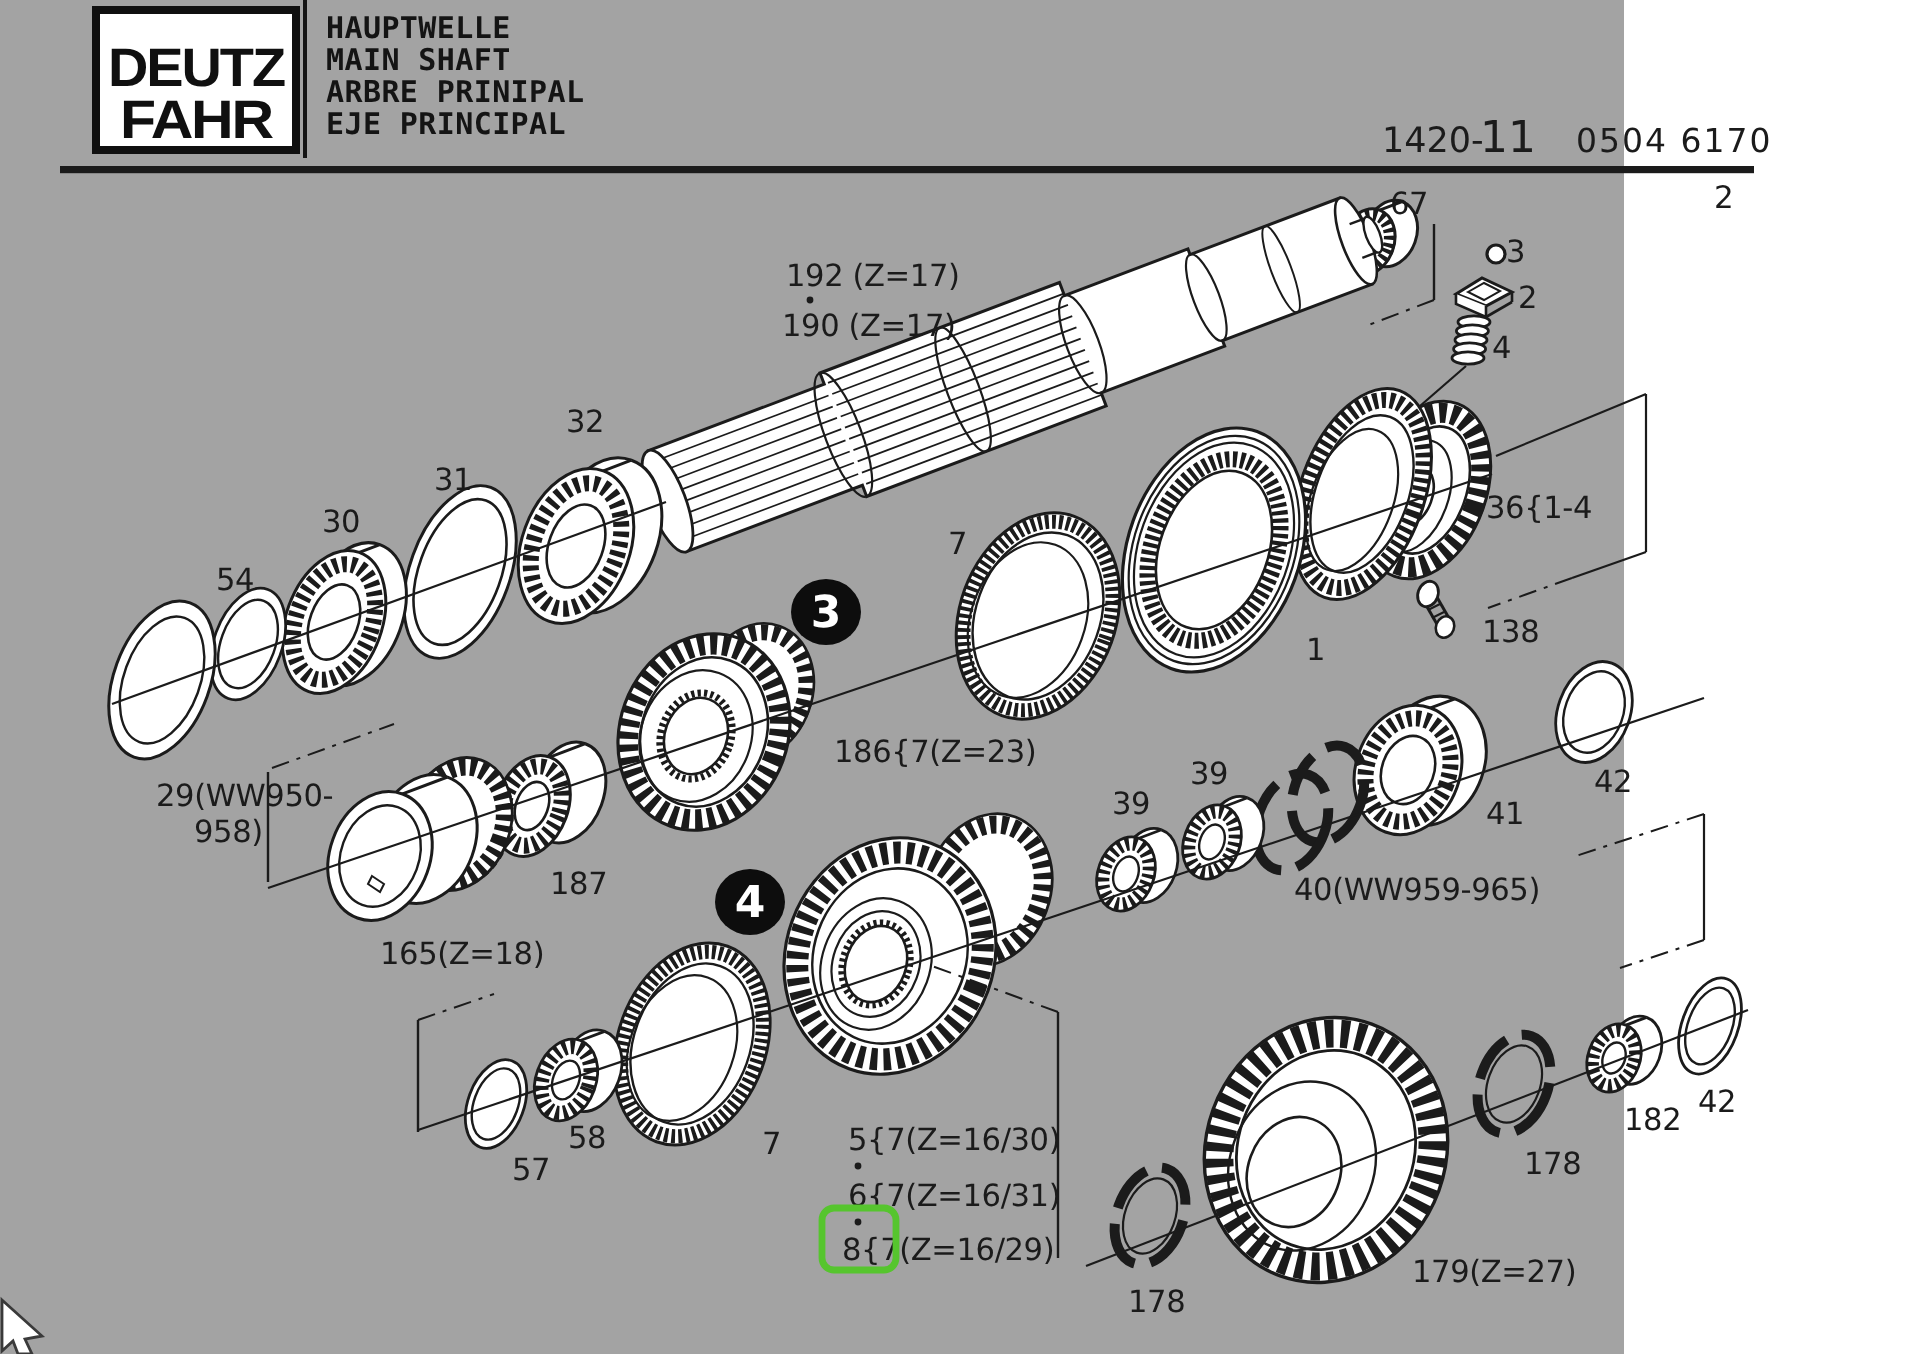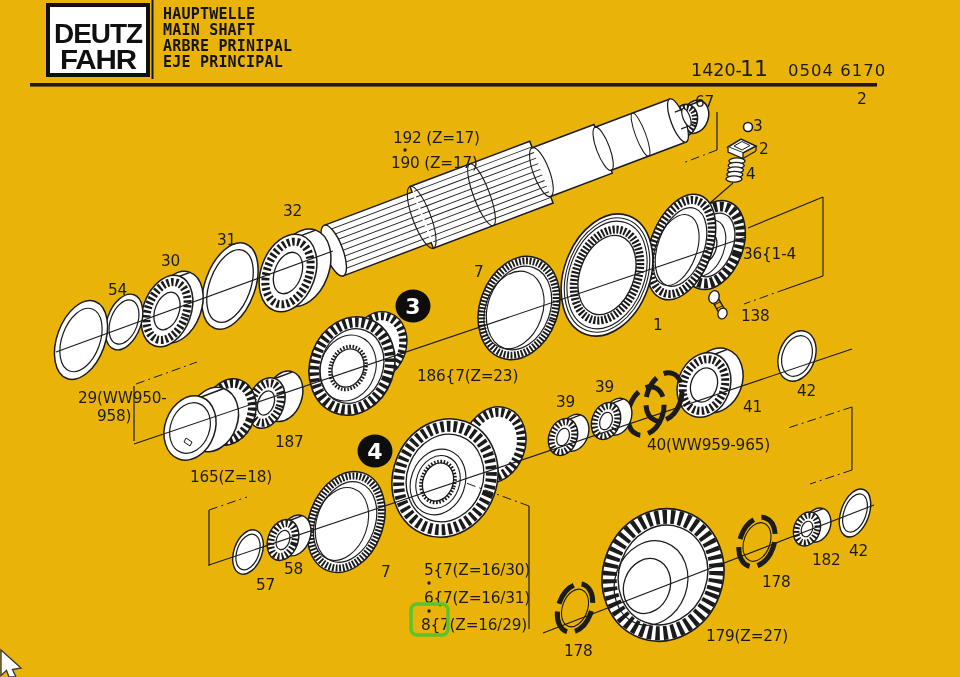--- a/index.html
+++ b/index.html
@@ -1,16 +1,16 @@
 <!DOCTYPE html>
 <html><head>
 <meta charset="utf-8">
 <style>
   html,body{margin:0;padding:0;background:#ffffff;}
-  #page{width:960px;height:677px;position:relative;background:#eab308;}
+  #page{width:812px;height:677px;position:relative;background:#a3a3a3;}
   svg{display:block;}
   text{fill:#1b1b1b;}
   .lbl{font:15.3px "DejaVu Sans",sans-serif;letter-spacing:-0.2px;}
   .ttl{font:700 15px "DejaVu Sans Mono",monospace;fill:#141414;letter-spacing:0.2px;}
   .logo{font:900 27px "Liberation Sans",sans-serif;fill:#101010;text-anchor:middle;letter-spacing:-1px;}
   .code{font:17.5px "DejaVu Sans",sans-serif;}
   .code-big{font:22px "DejaVu Sans",sans-serif;}
   .code2{font:16.5px "DejaVu Sans",sans-serif;letter-spacing:1px;}
   .pg{font:15.5px "DejaVu Sans",sans-serif;}
   .callout-num{font:700 22px "DejaVu Sans",sans-serif;fill:#fff;text-anchor:middle;}

